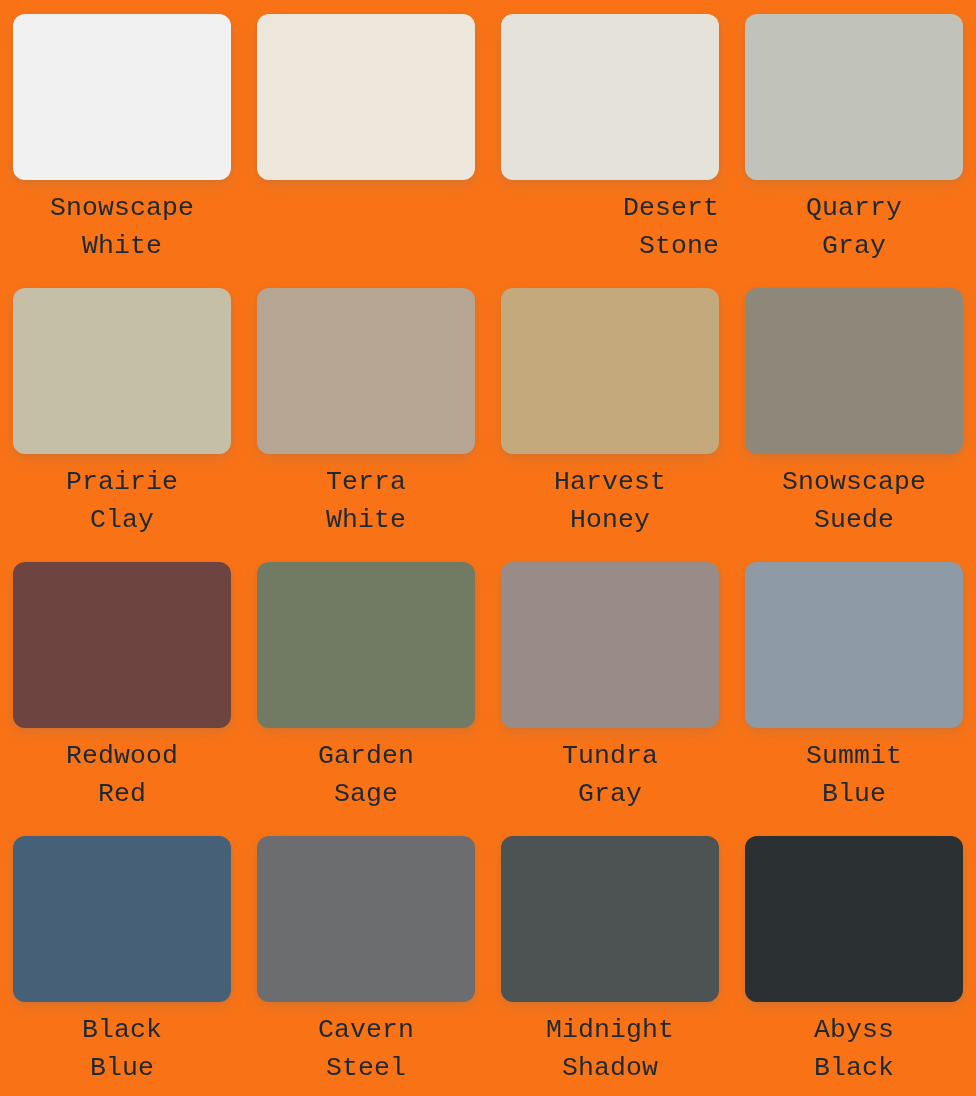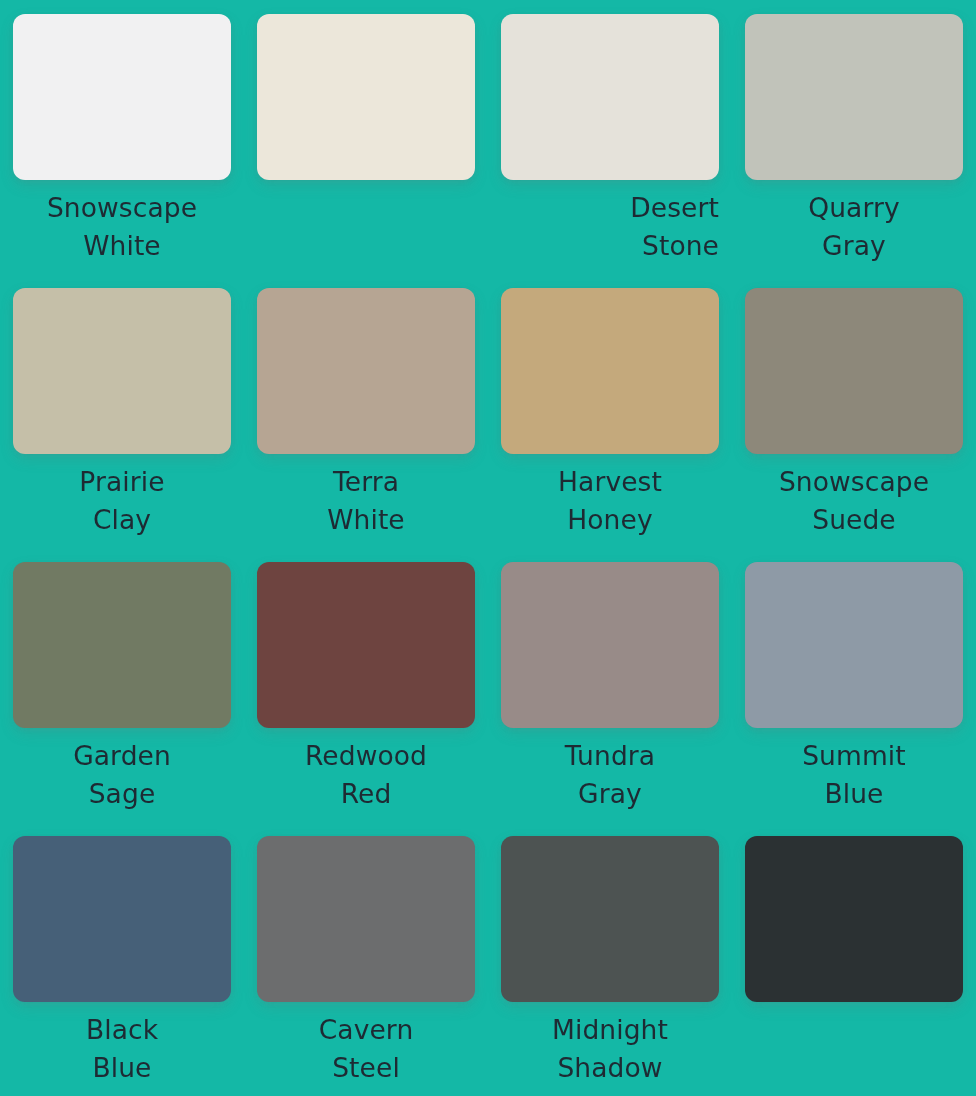--- a/index.html
+++ b/index.html
@@ -50,21 +50,21 @@
     letter-spacing: 0.1px;
     color: #1e2a33;
     font-weight: 400;
     white-space: pre-line;
     word-break: normal;
   }
 </style>
 </head>
 <body>
 
-<main id="palette-grid" style="background: #14b8a6;">
+<main id="palette-grid" style="background: #f97316; font-family: Liberation Mono, monospace;">
     <div class="swatch-card">
       <div class="swatch-chip" style="background-color: rgb(241, 241, 242);"></div>
       <div class="swatch-label" style="color: rgb(30, 42, 51);">Snowscape
 White</div>
     </div>
     <div class="swatch-card">
       <div class="swatch-chip" style="background-color: rgb(236, 231, 218);"></div>
     </div>
     <div class="swatch-card">
       <div class="swatch-chip" style="background-color: rgb(229, 226, 218);"></div>
@@ -90,28 +90,28 @@
       <div class="swatch-chip" style="background-color: rgb(196, 169, 124);"></div>
       <div class="swatch-label" style="color: rgb(30, 42, 51);">Harvest
 Honey</div>
     </div>
     <div class="swatch-card">
       <div class="swatch-chip" style="background-color: rgb(141, 136, 122);"></div>
       <div class="swatch-label" style="color: rgb(30, 42, 51);">Snowscape
 Suede</div>
     </div>
     <div class="swatch-card">
+      <div class="swatch-chip" style="background-color: rgb(110, 68, 64);"></div>
+      <div class="swatch-label" style="color: rgb(30, 42, 51);">Redwood
+Red</div>
+    </div>
+    <div class="swatch-card">
       <div class="swatch-chip" style="background-color: rgb(113, 122, 99);"></div>
       <div class="swatch-label" style="color: rgb(30, 42, 51);">Garden
 Sage</div>
-    </div>
-    <div class="swatch-card">
-      <div class="swatch-chip" style="background-color: rgb(110, 68, 64);"></div>
-      <div class="swatch-label" style="color: rgb(30, 42, 51);">Redwood
-Red</div>
     </div>
     <div class="swatch-card">
       <div class="swatch-chip" style="background-color: rgb(152, 139, 136);"></div>
       <div class="swatch-label" style="color: rgb(30, 42, 51);">Tundra
 Gray</div>
     </div>
     <div class="swatch-card">
       <div class="swatch-chip" style="background-color: rgb(142, 154, 166);"></div>
       <div class="swatch-label" style="color: rgb(30, 42, 51);">Summit
 Blue</div>
@@ -126,14 +126,16 @@
       <div class="swatch-label" style="color: rgb(30, 42, 51);">Cavern
 Steel</div>
     </div>
     <div class="swatch-card">
       <div class="swatch-chip" style="background-color: rgb(77, 83, 82);"></div>
       <div class="swatch-label" style="color: rgb(30, 42, 51);">Midnight
 Shadow</div>
     </div>
     <div class="swatch-card">
       <div class="swatch-chip" style="background-color: rgb(43, 49, 51);"></div>
+      <div class="swatch-label" style="color: rgb(30, 42, 51);">Abyss
+Black</div>
     </div>
   </main>
 
 </body></html>

